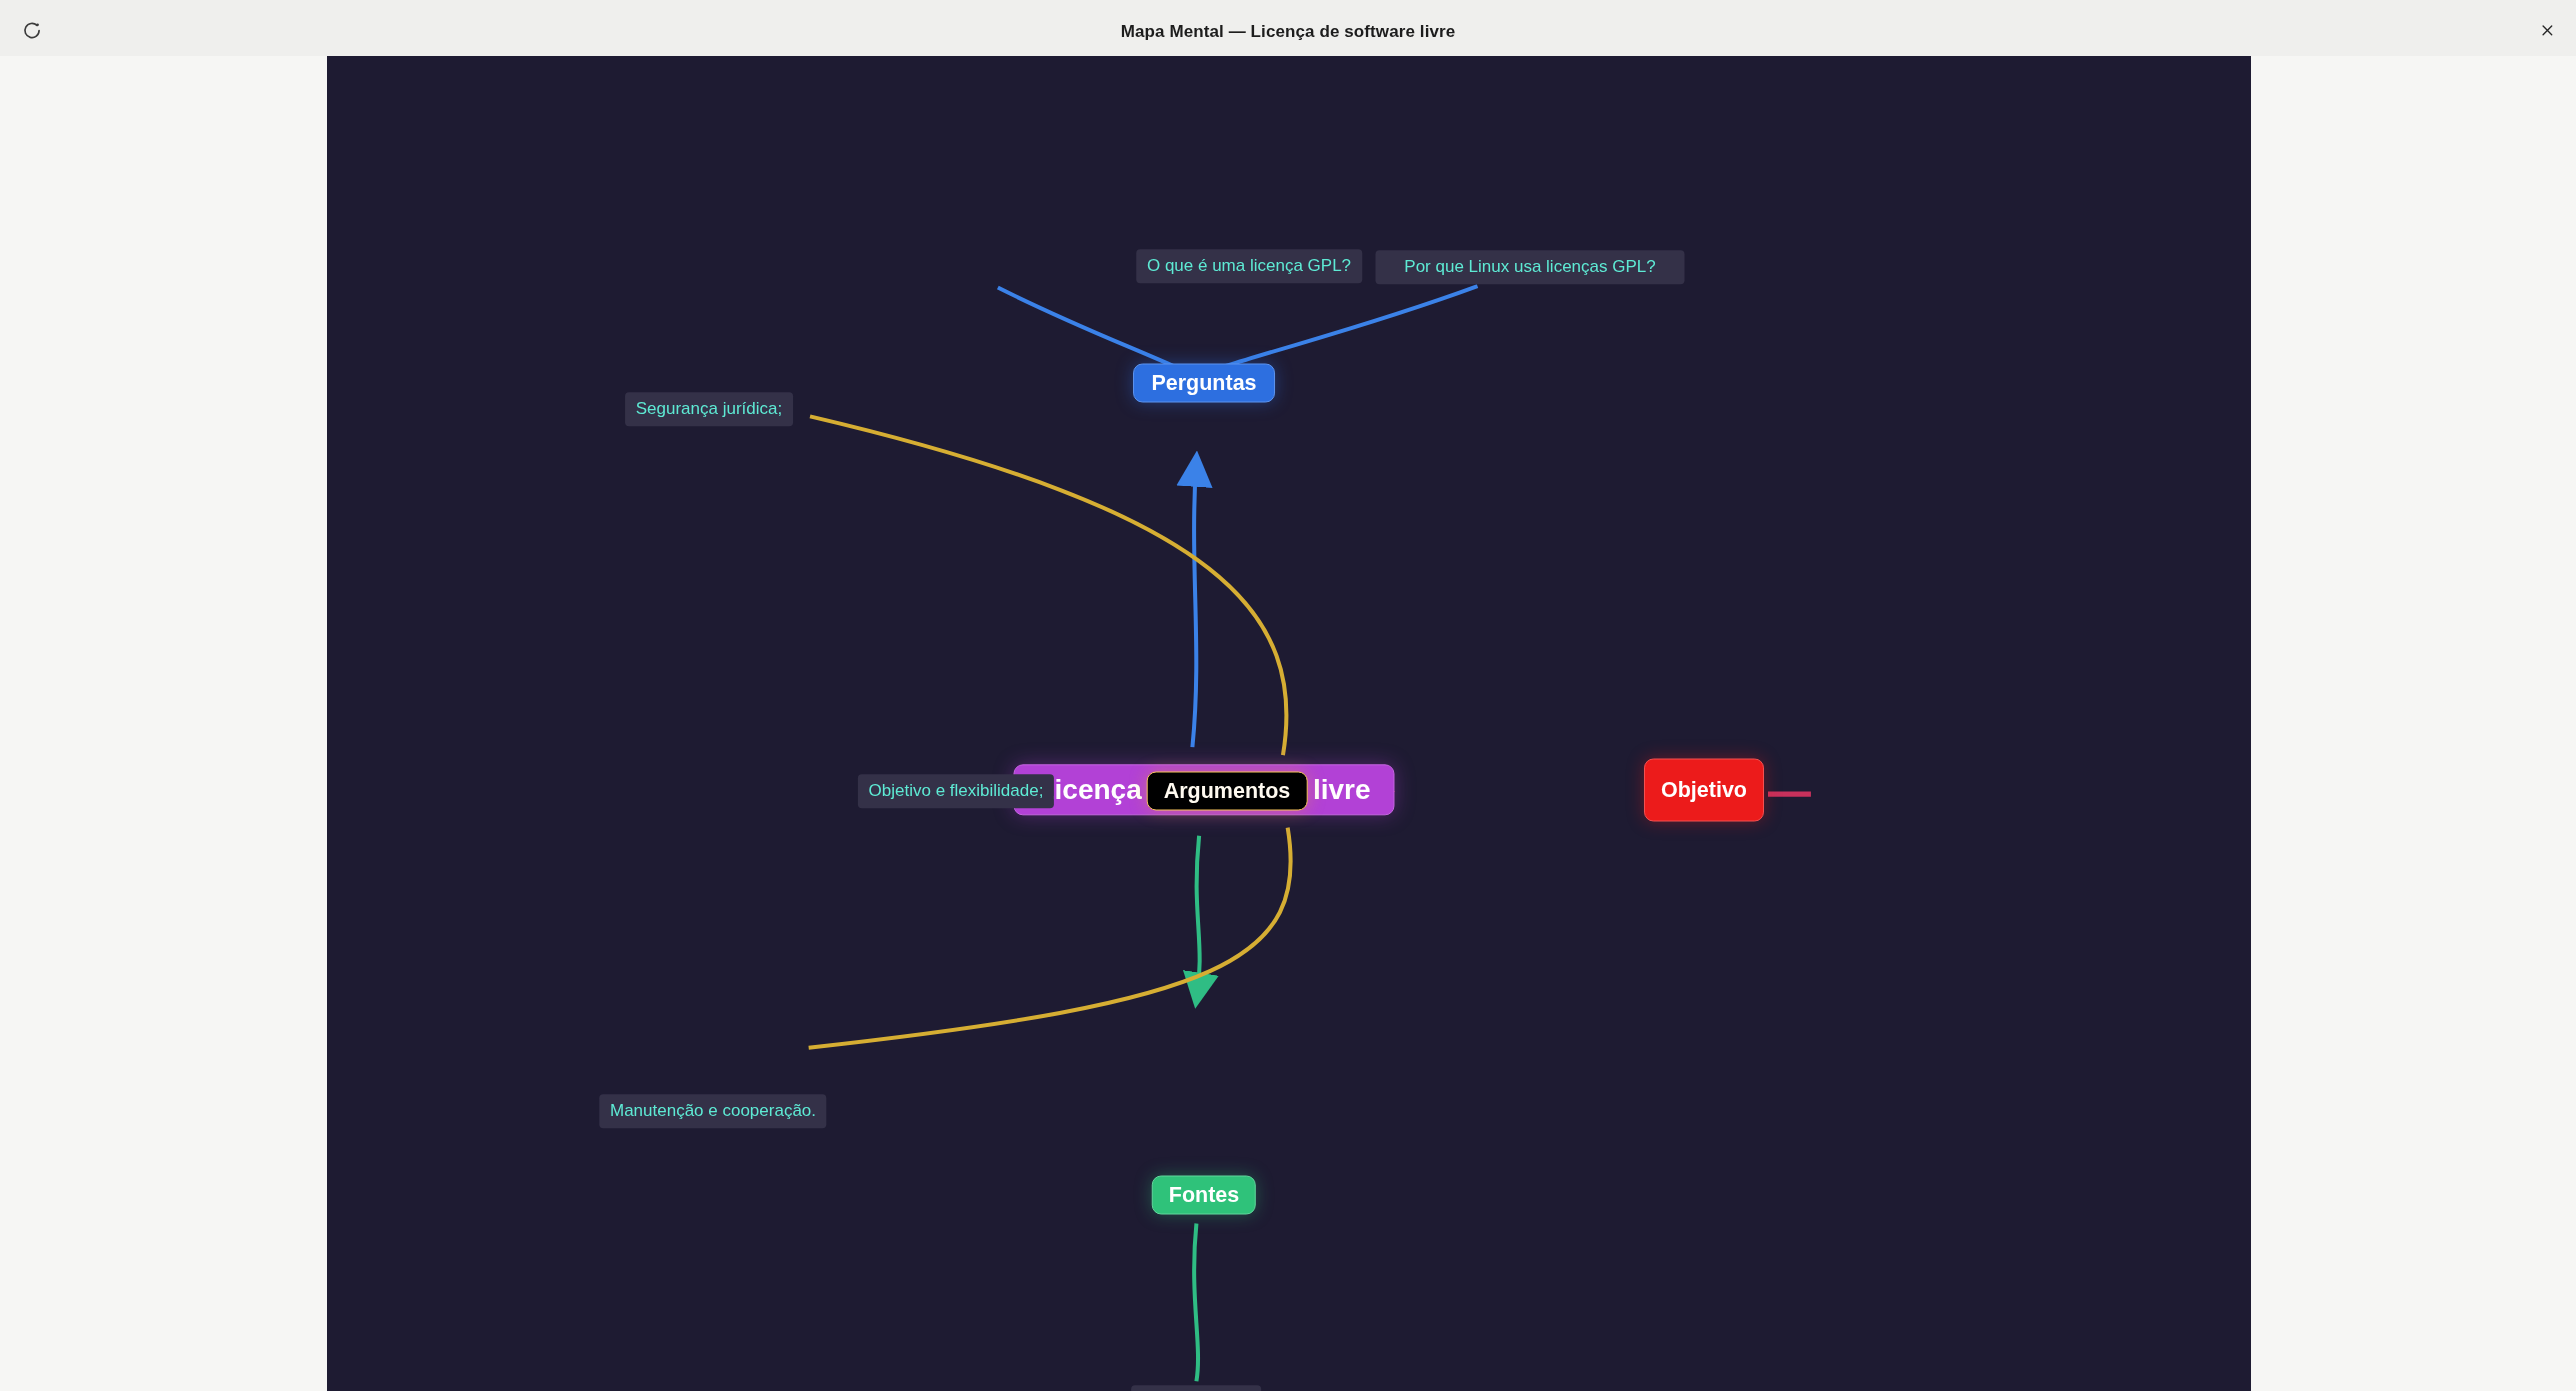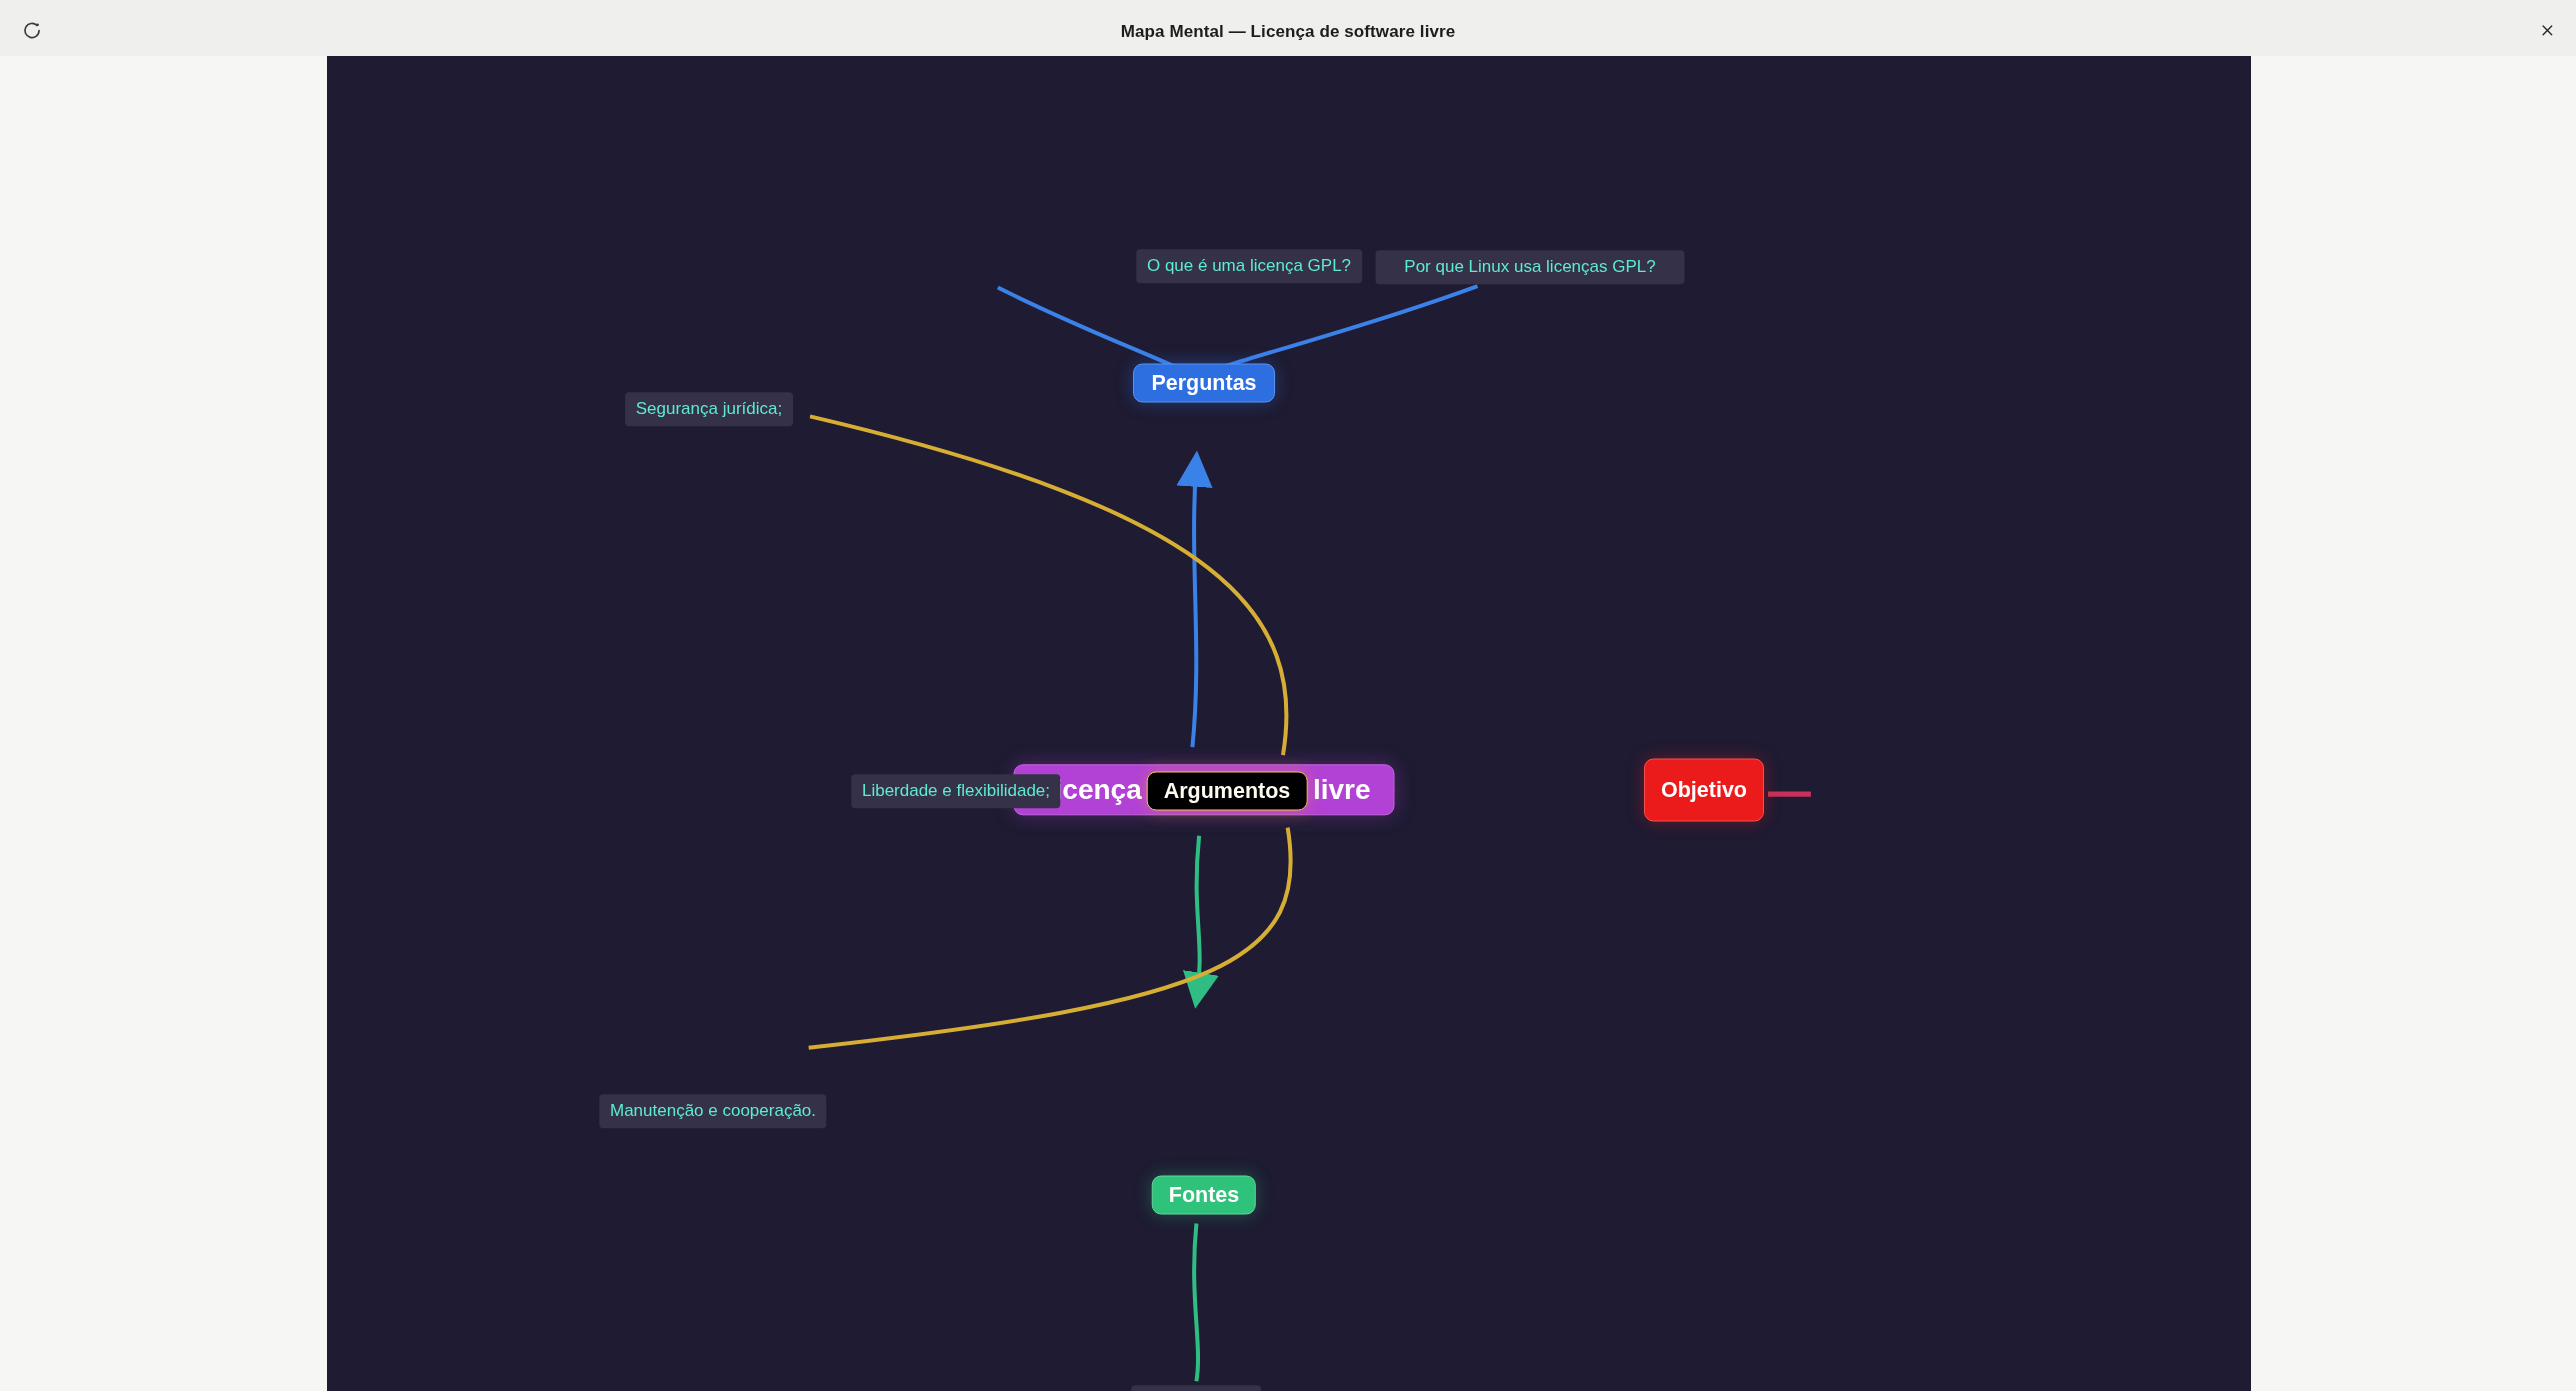--- a/index.html
+++ b/index.html
@@ -206,21 +206,21 @@
     <div class="node node-main" id="node-objetivo">Objetivo</div>
 
     <div class="node node-main" id="node-fontes">Fontes</div>
 
     <div class="node node-leaf" id="leaf-gpl">O que é uma licença GPL?</div>
 
     <div class="node node-leaf" id="leaf-linux">Por que Linux usa licenças GPL?</div>
 
     <div class="node node-leaf" id="leaf-seguranca">Segurança jurídica;</div>
 
-    <div class="node node-leaf" id="leaf-liberdade">Liberdade e flexibilidade;</div>
+    <div class="node node-leaf" id="leaf-liberdade">Objetivo e flexibilidade;</div>
 
     <div class="node node-leaf" id="leaf-manutencao">Manutenção e cooperação.</div>
 
 
     <div class="node node-leaf" id="leaf-torvalds">Linus Torvalds</div>
 
   </div>
 </div>
 
 

